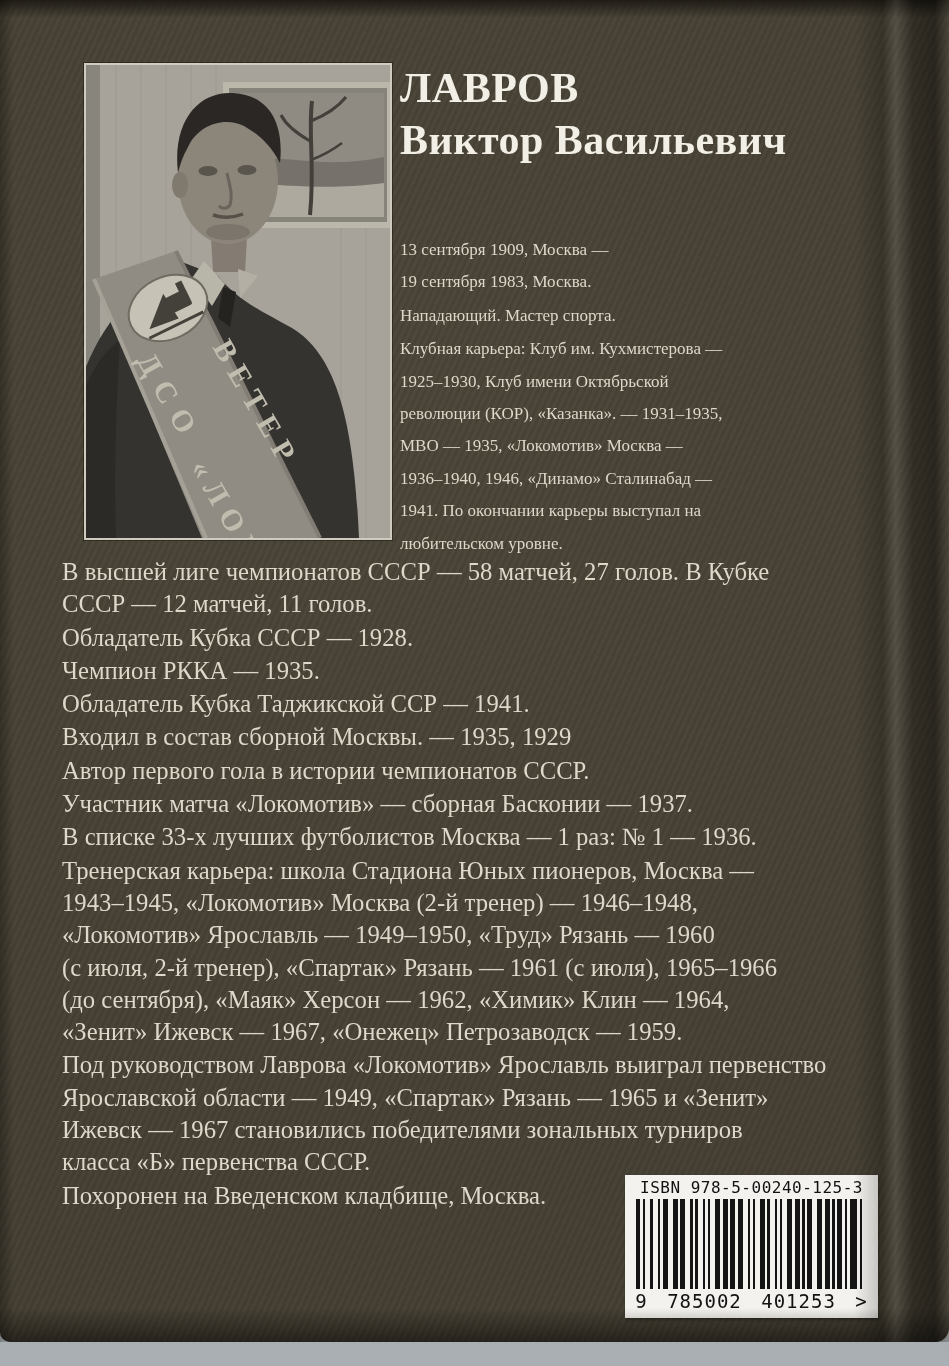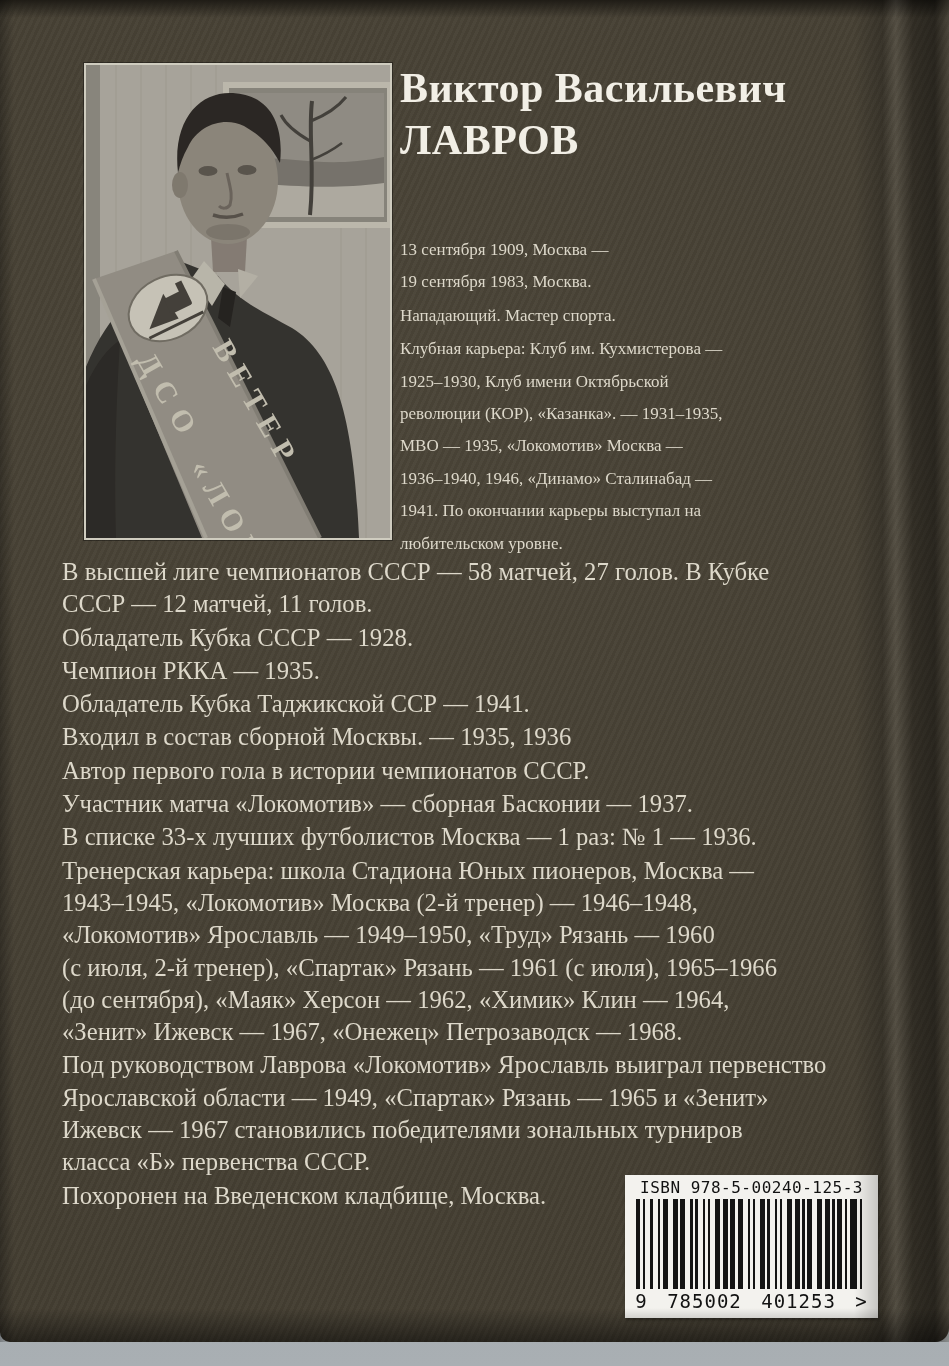--- a/index.html
+++ b/index.html
@@ -125,22 +125,22 @@
         <text transform="translate(126 282) rotate(60)" font-size="30" font-weight="bold" fill="#cdc9b9" letter-spacing="9" font-family="Liberation Serif, serif">ВЕТЕР</text>
         <text transform="translate(50 295) rotate(60)" font-size="30" font-weight="bold" fill="#cdc9b9" letter-spacing="11" font-family="Liberation Serif, serif">ДСО</text>
         <text transform="translate(104 402) rotate(60)" font-size="30" font-weight="bold" fill="#cdc9b9" letter-spacing="9" font-family="Liberation Serif, serif">«ЛОК</text>
       </g>
 
       <rect x="0" y="0" width="304" height="473" fill="rgba(60,55,45,0.08)"></rect>
     </svg>
   </div>
 
   <div class="title">
+    <div>ЛАВРОВ</div>
     <div>Виктор Васильевич</div>
-    <div>ЛАВРОВ</div>
   </div>
 
   <div id="right-col" class="bio">
       <div class="para">
         <div class="line">13 сентября 1909, Москва —</div>
         <div class="line">19 сентября 1983, Москва.</div>
       </div>
       <div class="para">
         <div class="line">Нападающий. Мастер спорта.</div>
       </div>
@@ -162,38 +162,38 @@
       <div class="para">
         <div class="line">Обладатель Кубка СССР — 1928.</div>
       </div>
       <div class="para">
         <div class="line">Чемпион РККА — 1935.</div>
       </div>
       <div class="para">
         <div class="line">Обладатель Кубка Таджикской ССР — 1941.</div>
       </div>
       <div class="para">
-        <div class="line">Входил в состав сборной Москвы. — 1935, 1936</div>
+        <div class="line">Входил в состав сборной Москвы. — 1935, 1929</div>
       </div>
       <div class="para">
         <div class="line">Автор первого гола в истории чемпионатов СССР.</div>
       </div>
       <div class="para">
         <div class="line">Участник матча «Локомотив» — сборная Басконии — 1937.</div>
       </div>
       <div class="para">
         <div class="line">В списке 33-х лучших футболистов Москва — 1 раз: № 1 — 1936.</div>
       </div>
       <div class="para">
         <div class="line">Тренерская карьера: школа Стадиона Юных пионеров, Москва —</div>
         <div class="line">1943–1945, «Локомотив» Москва (2-й тренер) — 1946–1948,</div>
         <div class="line">«Локомотив» Ярославль — 1949–1950, «Труд» Рязань — 1960</div>
         <div class="line">(с июля, 2-й тренер), «Спартак» Рязань — 1961 (с июля), 1965–1966</div>
         <div class="line">(до сентября), «Маяк» Херсон — 1962, «Химик» Клин — 1964,</div>
-        <div class="line">«Зенит» Ижевск — 1967, «Онежец» Петрозаводск — 1968.</div>
+        <div class="line">«Зенит» Ижевск — 1967, «Онежец» Петрозаводск — 1959.</div>
       </div>
       <div class="para">
         <div class="line">Под руководством Лаврова «Локомотив» Ярославль выиграл первенство</div>
         <div class="line">Ярославской области — 1949, «Спартак» Рязань — 1965 и «Зенит»</div>
         <div class="line">Ижевск — 1967 становились победителями зональных турниров</div>
         <div class="line">класса «Б» первенства СССР.</div>
       </div>
       <div class="para">
         <div class="line">Похоронен на Введенском кладбище, Москва.</div>
       </div>

